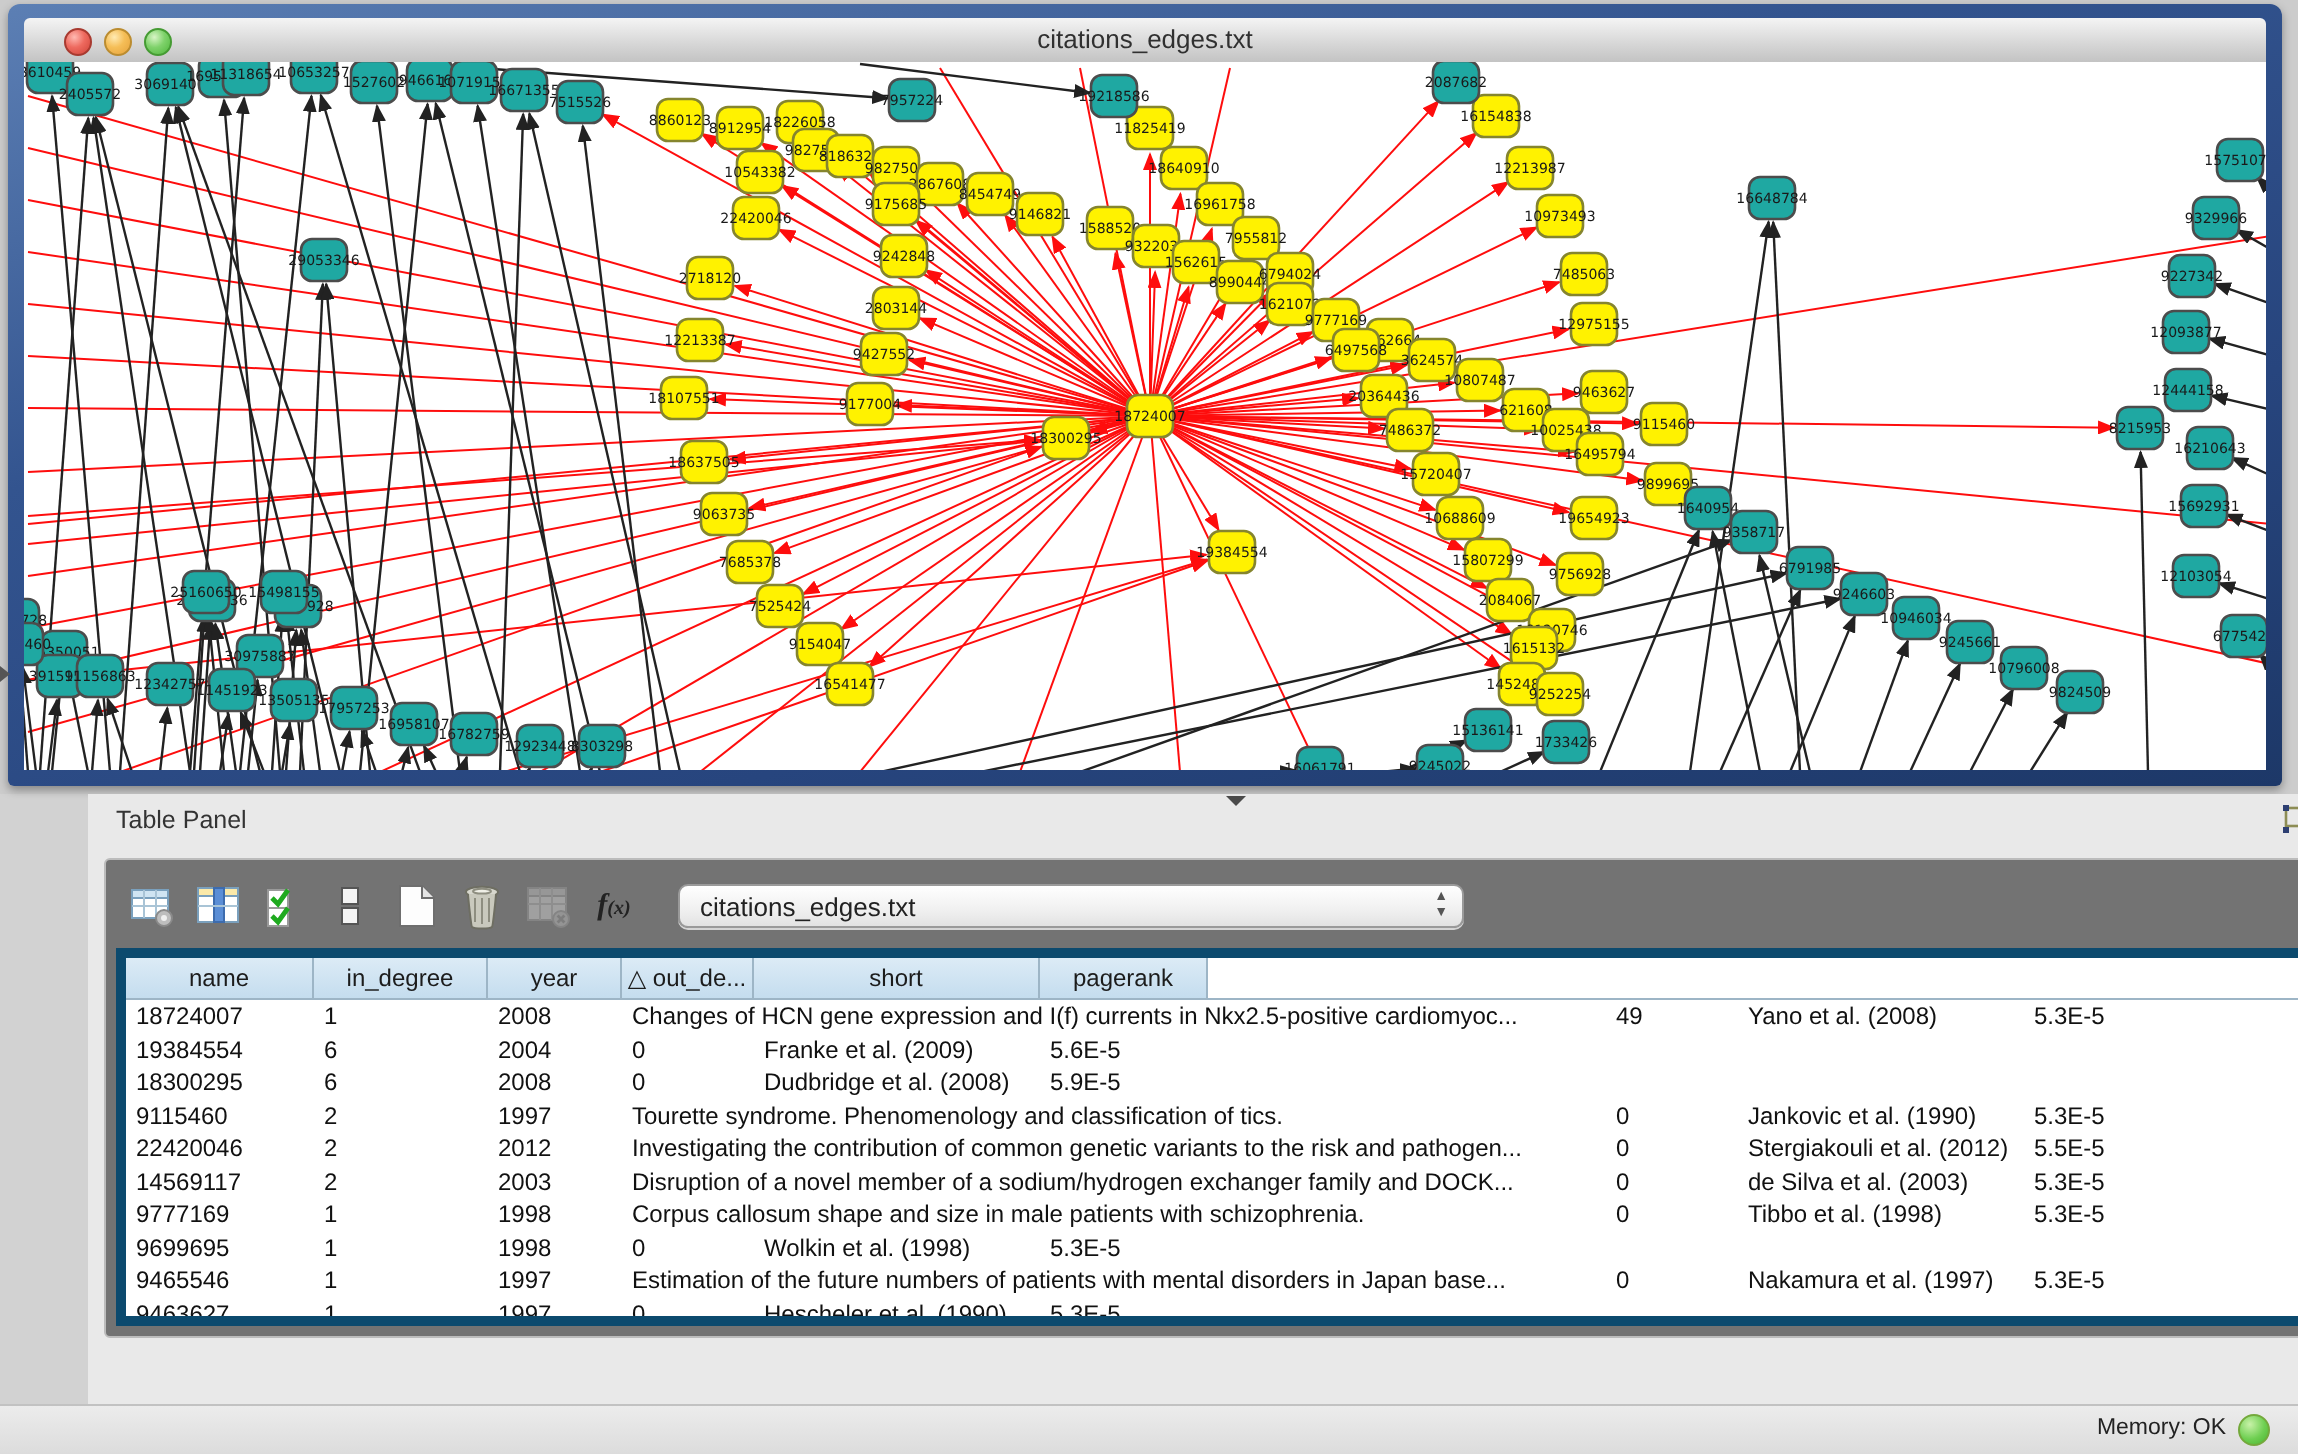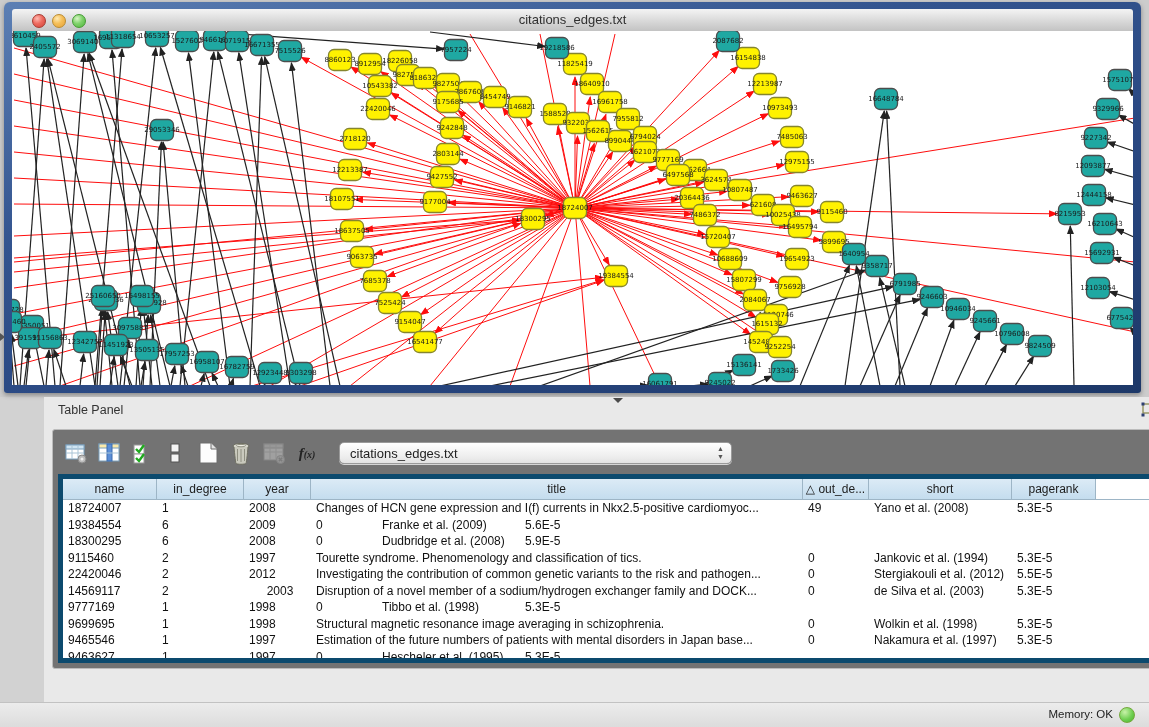--- a/index.html
+++ b/index.html
@@ -882,111 +882,110 @@
         <span>citations_edges.txt</span>
         <span class="steppers">▲<br>▼</span>
       </div>
     </div>
 
     <div class="data-table">
       <div class="thead">
           <div class="th" style="width: 94px;">name</div>
           <div class="th" style="width: 87px;">in_degree</div>
           <div class="th" style="width: 67px;">year</div>
-          <div class="th" style="width: 492px;">title</div>
           <div class="th" style="width: 66px;">△ out_de...</div>
           <div class="th" style="width: 143px;">short</div>
           <div class="th" style="width: 84px;">pagerank</div>
           <div class="th th-filler"></div>
         </div>
       <div class="tbody">
           <div class="tr">
             <div class="td" style="width: 94px;">18724007</div>
             <div class="td" style="width: 87px;">1</div>
             <div class="td" style="width: 67px;">2008</div>
             <div class="td" style="width: 492px;">Changes of HCN gene expression and I(f) currents in Nkx2.5-positive cardiomyoc...</div>
             <div class="td" style="width: 66px;">49</div>
             <div class="td" style="width: 143px;">Yano et al. (2008)</div>
             <div class="td" style="width: 84px;">5.3E-5</div>
           </div>
           <div class="tr">
             <div class="td" style="width: 94px;">19384554</div>
             <div class="td" style="width: 87px;">6</div>
-            <div class="td" style="width: 67px;">2009</div>
+            <div class="td" style="width: 67px;">2004</div>
             <div class="td" style="width: 66px;">0</div>
             <div class="td" style="width: 143px;">Franke et al. (2009)</div>
             <div class="td" style="width: 84px;">5.6E-5</div>
           </div>
           <div class="tr">
             <div class="td" style="width: 94px;">18300295</div>
             <div class="td" style="width: 87px;">6</div>
             <div class="td" style="width: 67px;">2008</div>
             <div class="td" style="width: 66px;">0</div>
             <div class="td" style="width: 143px;">Dudbridge et al. (2008)</div>
             <div class="td" style="width: 84px;">5.9E-5</div>
           </div>
           <div class="tr">
             <div class="td" style="width: 94px;">9115460</div>
             <div class="td" style="width: 87px;">2</div>
             <div class="td" style="width: 67px;">1997</div>
             <div class="td" style="width: 492px;">Tourette syndrome. Phenomenology and classification of tics.</div>
             <div class="td" style="width: 66px;">0</div>
-            <div class="td" style="width: 143px;">Jankovic et al. (1994)</div>
+            <div class="td" style="width: 143px;">Jankovic et al. (1990)</div>
             <div class="td" style="width: 84px;">5.3E-5</div>
           </div>
           <div class="tr">
             <div class="td" style="width: 94px;">22420046</div>
             <div class="td" style="width: 87px;">2</div>
             <div class="td" style="width: 67px;">2012</div>
             <div class="td" style="width: 492px;">Investigating the contribution of common genetic variants to the risk and pathogen...</div>
             <div class="td" style="width: 66px;">0</div>
             <div class="td" style="width: 143px;">Stergiakouli et al. (2012)</div>
             <div class="td" style="width: 84px;">5.5E-5</div>
           </div>
           <div class="tr">
             <div class="td" style="width: 94px;">14569117</div>
             <div class="td" style="width: 87px;">2</div>
-            <div class="td" style="width: 67px; text-align: center;">2003</div>
+            <div class="td" style="width: 67px;">2003</div>
             <div class="td" style="width: 492px;">Disruption of a novel member of a sodium/hydrogen exchanger family and DOCK...</div>
             <div class="td" style="width: 66px;">0</div>
             <div class="td" style="width: 143px;">de Silva et al. (2003)</div>
             <div class="td" style="width: 84px;">5.3E-5</div>
           </div>
           <div class="tr">
             <div class="td" style="width: 94px;">9777169</div>
             <div class="td" style="width: 87px;">1</div>
             <div class="td" style="width: 67px;">1998</div>
+            <div class="td" style="width: 492px;">Corpus callosum shape and size in male patients with schizophrenia.</div>
             <div class="td" style="width: 66px;">0</div>
             <div class="td" style="width: 143px;">Tibbo et al. (1998)</div>
             <div class="td" style="width: 84px;">5.3E-5</div>
           </div>
           <div class="tr">
             <div class="td" style="width: 94px;">9699695</div>
             <div class="td" style="width: 87px;">1</div>
             <div class="td" style="width: 67px;">1998</div>
-            <div class="td" style="width: 492px;">Structural magnetic resonance image averaging in schizophrenia.</div>
             <div class="td" style="width: 66px;">0</div>
             <div class="td" style="width: 143px;">Wolkin et al. (1998)</div>
             <div class="td" style="width: 84px;">5.3E-5</div>
           </div>
           <div class="tr">
             <div class="td" style="width: 94px;">9465546</div>
             <div class="td" style="width: 87px;">1</div>
             <div class="td" style="width: 67px;">1997</div>
             <div class="td" style="width: 492px;">Estimation of the future numbers of patients with mental disorders in Japan base...</div>
             <div class="td" style="width: 66px;">0</div>
             <div class="td" style="width: 143px;">Nakamura et al. (1997)</div>
             <div class="td" style="width: 84px;">5.3E-5</div>
           </div>
           <div class="tr">
             <div class="td" style="width: 94px;">9463627</div>
             <div class="td" style="width: 87px;">1</div>
             <div class="td" style="width: 67px;">1997</div>
             <div class="td" style="width: 66px;">0</div>
-            <div class="td" style="width: 143px;">Hescheler et al. (1995)</div>
+            <div class="td" style="width: 143px;">Hescheler et al. (1990)</div>
             <div class="td" style="width: 84px;">5.3E-5</div>
           </div>
         </div>
       <div class="vscroll">
         <div class="vthumb"></div>
       </div>
     </div>
 
     <div class="tabs-row">
       <div class="segmented">

